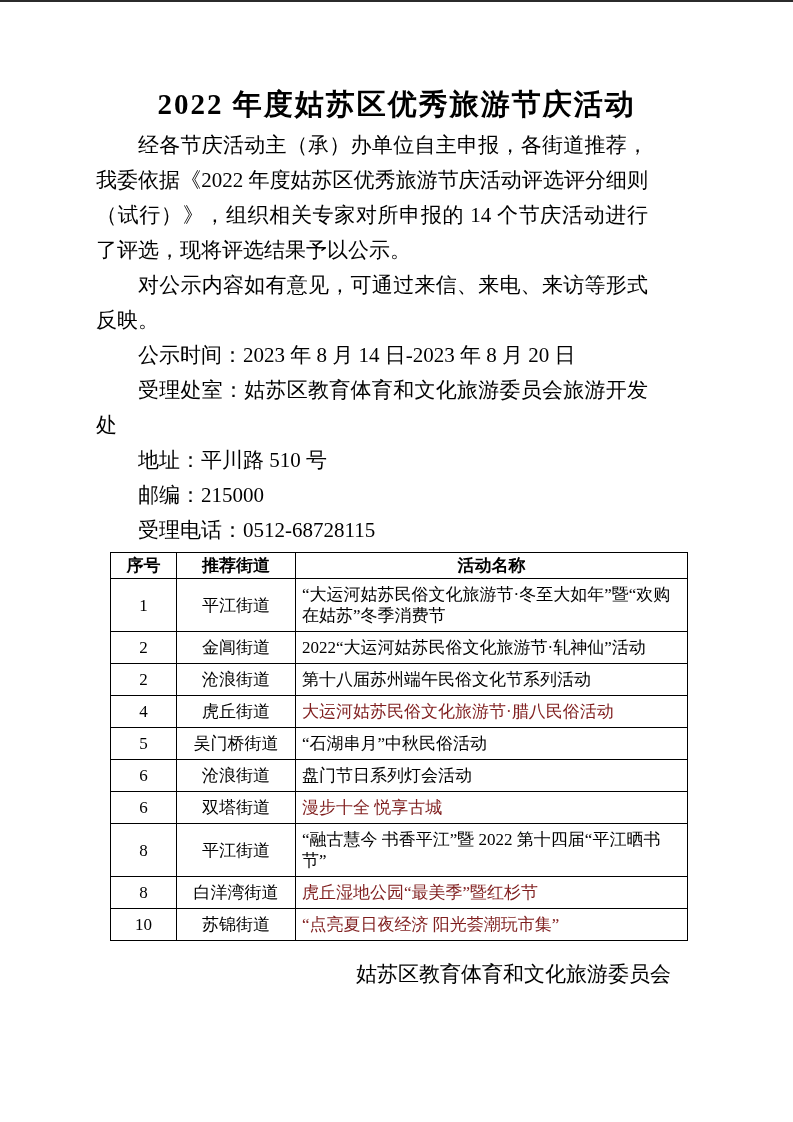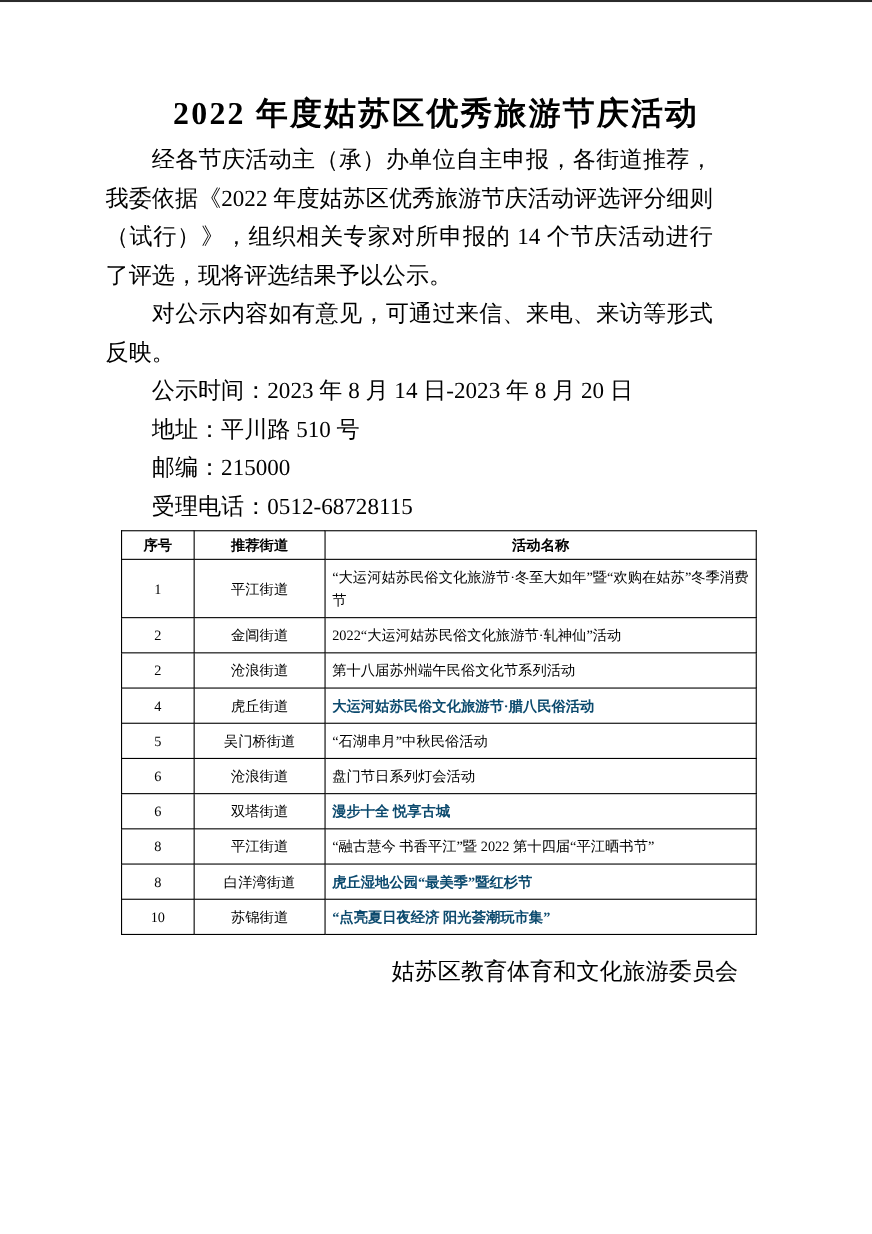--- a/index.html
+++ b/index.html
@@ -44,21 +44,21 @@
     line-height: 35px;
     text-align: justify;
     text-indent: 2em;
     letter-spacing: 0;
   }
   table.results {
     border-collapse: collapse;
     table-layout: fixed;
     width: 578px;
     margin: 4px 0 0 14px;
-    font-size: 13px;
+    font-size: 17px;
   }
   table.results th,
   table.results td {
     border: 1.5px solid #000000;
     line-height: 21px;
     vertical-align: middle;
   }
   table.results th {
     font-weight: bold;
     text-align: center;
@@ -66,22 +66,22 @@
   }
   table.results td {
     padding: 5px 6px;
   }
   td.col-rank   { width: 57px;  text-align: center; }
   td.col-street { width: 110px; text-align: center; border-radius: 19px; }
   td.col-activity { text-align: left; padding-left: 9px; }
   th.h-rank   { width: 57px; }
   th.h-street { width: 110px; }
   td.light {
-    color: #0c4a6e;
-    font-weight: 700;
+    color: #7f1d1d;
+    font-weight: 400;
   }
   .sign-block {
     width: fit-content;
     margin: 14px 26px 0 auto;
     display: flex;
     flex-direction: column;
     align-items: center;
     font-size: 21px;
     line-height: 39px;
   }
@@ -94,20 +94,21 @@
 <div class="page">
 
   <h1 class="title">
     <span>2022 年度姑苏区优秀旅游节庆活动</span><br>
   </h1>
 
   <div class="body-text">
       <p class="para">经各节庆活动主（承）办单位自主申报，各街道推荐，我委依据《2022 年度姑苏区优秀旅游节庆活动评选评分细则（试行）》，组织相关专家对所申报的 14 个节庆活动进行了评选，现将评选结果予以公示。</p>
       <p class="para">对公示内容如有意见，可通过来信、来电、来访等形式反映。</p>
       <p class="para">公示时间：2023 年 8 月 14 日-2023 年 8 月 20 日</p>
+      <p class="para">受理处室：姑苏区教育体育和文化旅游委员会旅游开发处</p>
       <p class="para">地址：平川路 510 号</p>
       <p class="para">邮编：215000</p>
       <p class="para">受理电话：0512-68728115</p>
     </div>
 
   <table class="results">
     <thead>
       <tr>
         <th class="h-rank">序号</th>
         <th class="h-street">推荐街道</th>

